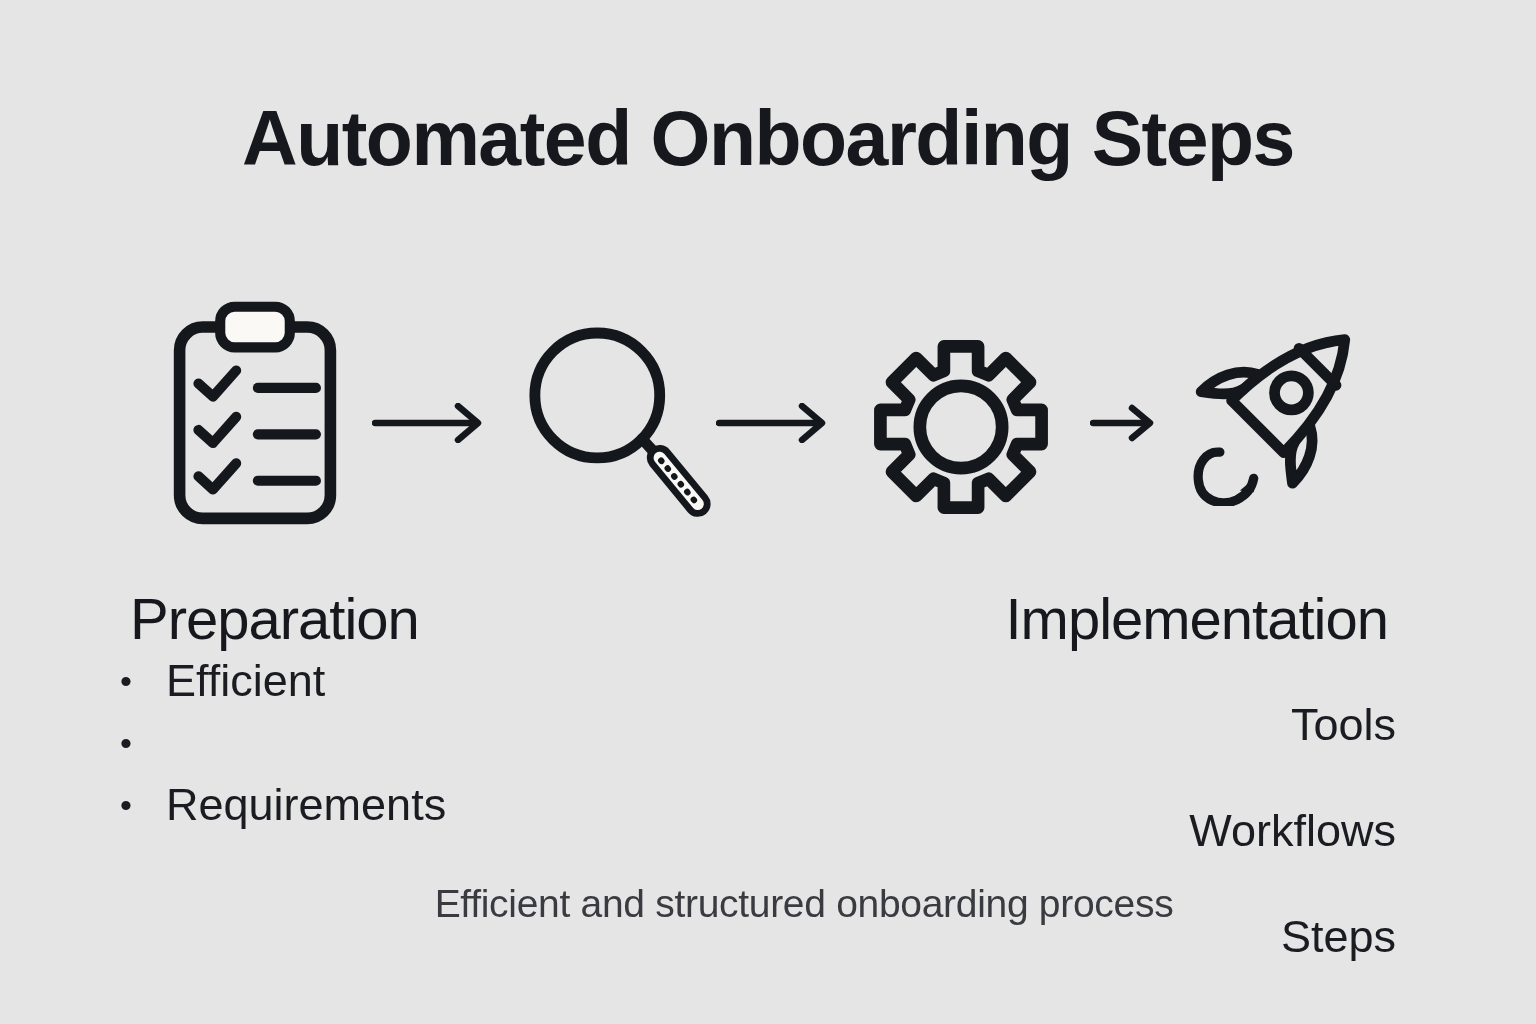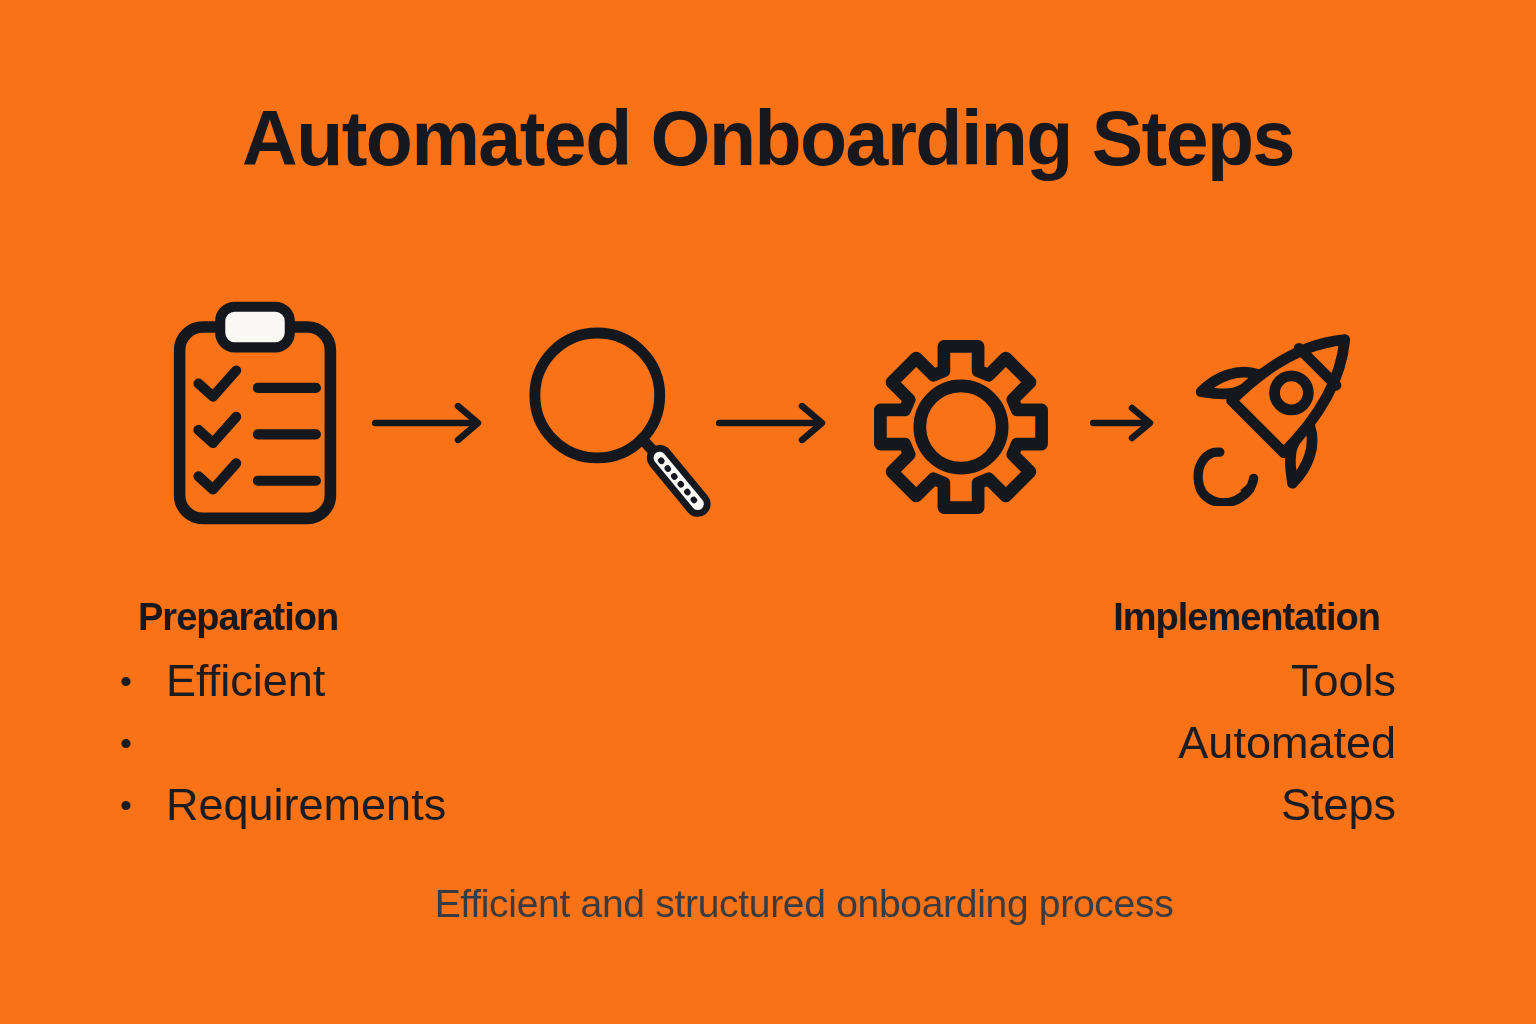--- a/index.html
+++ b/index.html
@@ -6,21 +6,21 @@
   body{
     background:#faf9f6;
     font-family:"Liberation Sans","DejaVu Sans",sans-serif;
     color:#16181d;
   }
   .stage{
     position:relative;
     width:1536px;
     height:1024px;
     overflow:hidden;
-    background:#f97316;
+    background:#e5e5e5;
   }
   .title{
     position:absolute;
     top:98px;
     left:0;
     width:100%;
     text-align:center;
     font-size:77px;
     font-weight:700;
     letter-spacing:-1.5px;
@@ -32,40 +32,40 @@
   .icon svg{display:block;}
   .stroke{
     fill:none;
     stroke:#14171c;
     stroke-linecap:round;
     stroke-linejoin:round;
   }
   .fill-bg{fill:#faf9f6;}
   .section-heading{
     position:absolute;
-    font-size:38px;
-    font-weight:700;
+    font-size:58px;
+    font-weight:400;
     letter-spacing:-1px;
     line-height:1;
-    margin:16px;
+    margin:8px;
     color:#16181d;
   }
   .heading-left{left:122px;top:582px;}
   .heading-right{right:140px;top:582px;text-align:center;}
   .list{
     position:absolute;
     font-size:45px;
     font-weight:400;
     line-height:62px;
     color:#1a1c21;
   }
   .list-left{left:120px;top:650px;}
   .list-right{right:140px;top:650px;text-align:right;}
   .list-item{display:flex;align-items:center;}
-  .list-right .list-item{justify-content:flex-end;}
+  .list-right .list-item{justify-content:flex-end;margin-top:44px;}
   .bullet{
     font-size:34px;
     width:18px;
     margin-right:28px;
     display:inline-block;
   }
   .footer-caption{
     position:absolute;
     top:882px;
     left:16px;
@@ -172,21 +172,21 @@
       <span>Requirements</span>
     </div>
   </div>
 
   <h2 class="section-heading heading-right">Implementation</h2>
   <div class="list list-right">
     <div class="list-item">
       <span>Tools</span>
     </div>
     <div class="list-item">
-      <span>Automated</span>
+      <span>Workflows</span>
     </div>
     <div class="list-item">
       <span>Steps</span>
     </div>
   </div>
 
   <p class="footer-caption">Efficient and structured onboarding process</p>
 
 </div>
 

